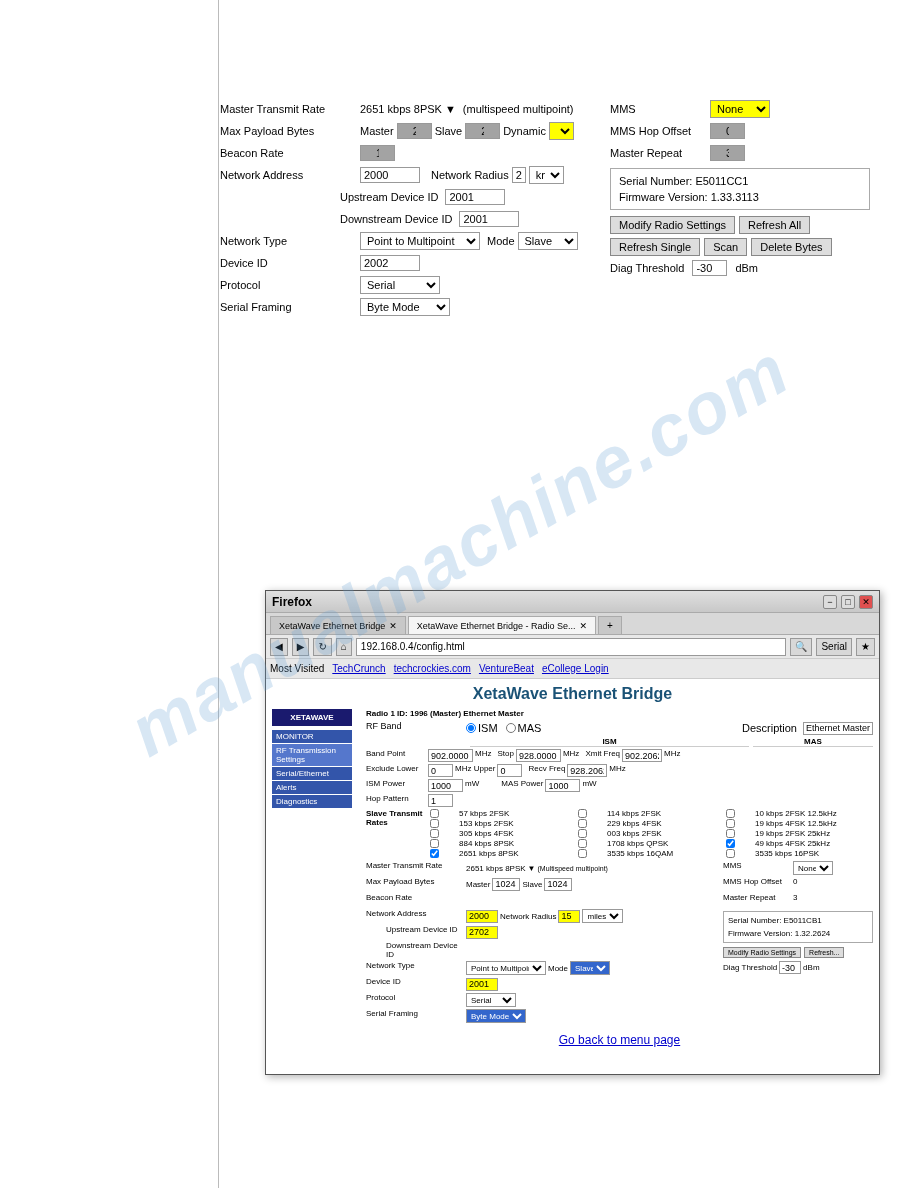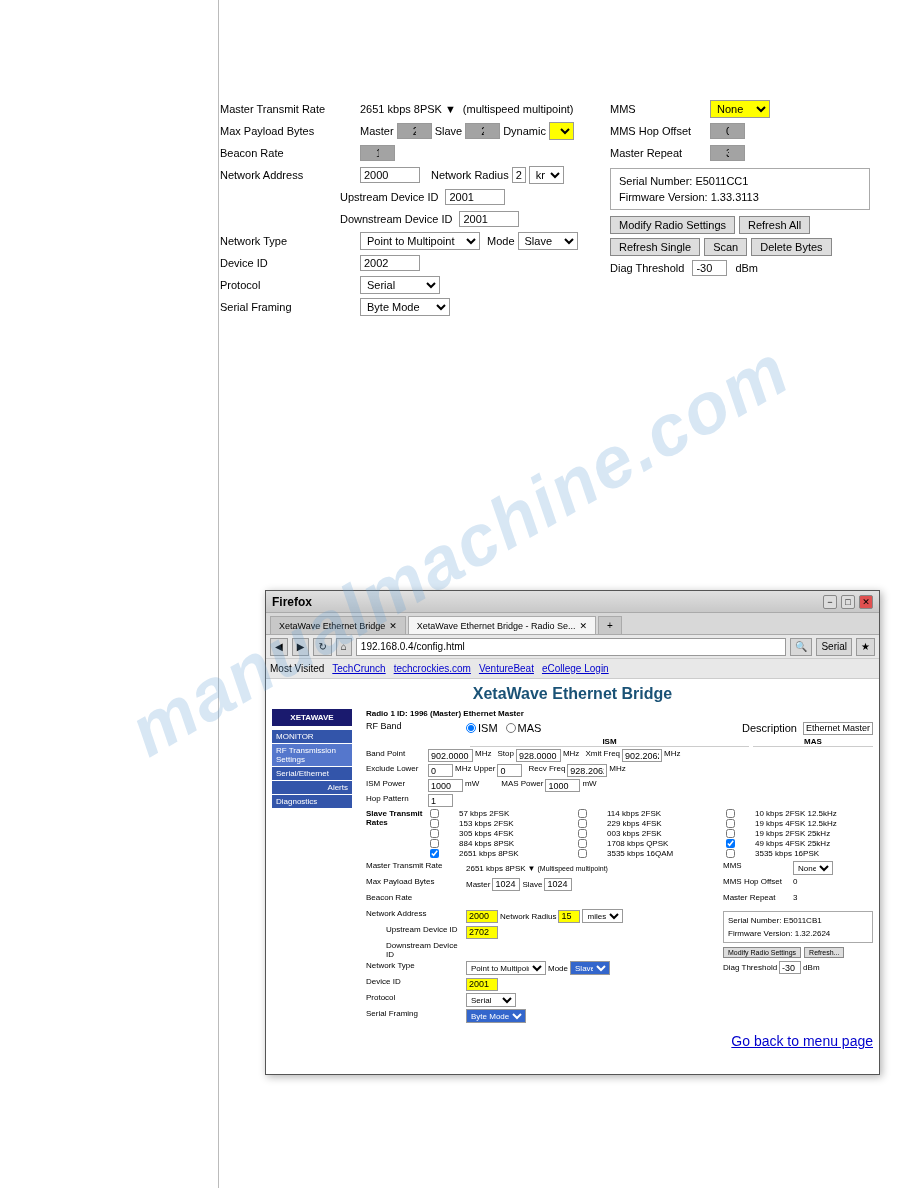--- a/index.html
+++ b/index.html
@@ -357,23 +357,23 @@
 
     .inner-btn {
       border: 1px solid #888;
       background: #ddd;
       padding: 1px 4px;
       font-size: 8px;
       cursor: pointer;
     }
 
     .go-back-link {
-      text-align: right;
+      text-align: center;
       margin-top: 10px;
-      font-size: 14px;
+      font-size: 12px;
       color: #0000cc;
       text-decoration: underline;
       cursor: pointer;
     }
 
     .logo-area {
       background: #1a1a6e;
       color: #fff;
       padding: 4px;
       text-align: center;
@@ -622,21 +622,21 @@
 
     <div style="display:flex; gap:6px;">
 
       <div class="left-nav">
         <div class="logo-area">
           <div style="font-size:8px;">XETAWAVE</div>
         </div>
         <div class="nav-item" style="font-size:8px;">MONITOR</div>
         <div class="nav-item active" style="font-size:8px;">RF Transmission Settings</div>
         <div class="nav-item" style="font-size:8px;">Serial/Ethernet</div>
-        <div class="nav-item" style="font-size:8px;text-align:right;">Alerts</div>
+        <div class="nav-item" style="font-size:8px;">Alerts</div>
         <div class="nav-item" style="font-size:8px;">Diagnostics</div>
       </div>
 
       <div class="main-content" style="flex:1;">
 
         <div style="font-size:8px; margin-bottom:3px; font-weight:bold;">Radio 1 ID: 1996 (Master) Ethernet Master</div>
 
         <div class="inner-row">
           <div class="inner-label">RF Band</div>
           <div class="inner-value">

